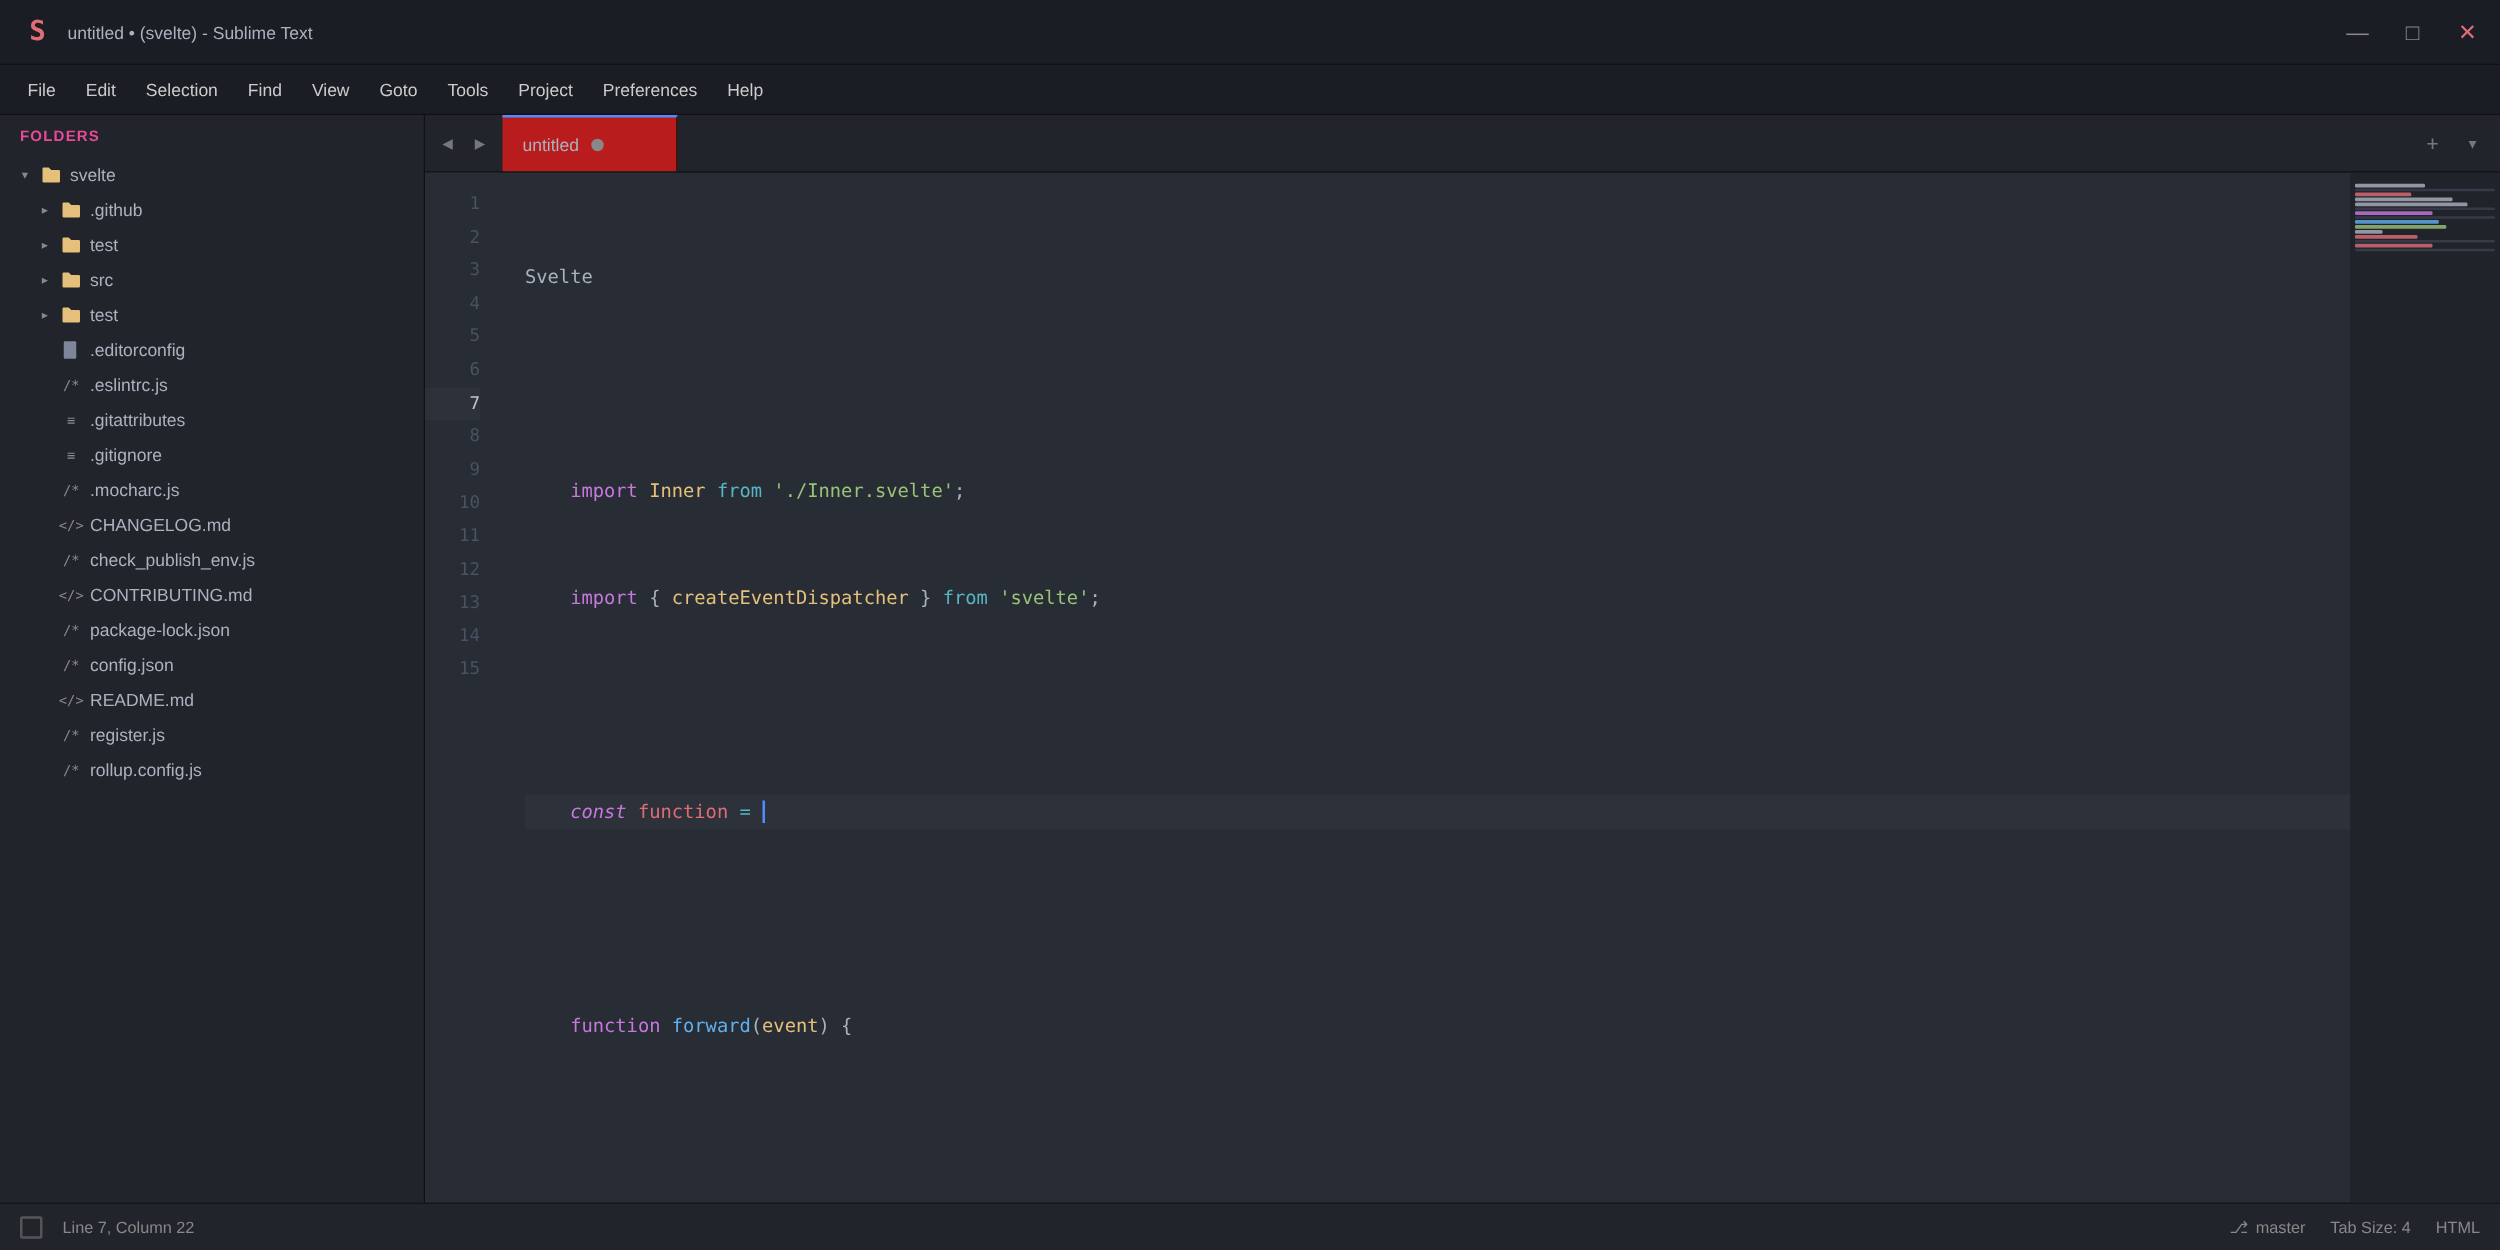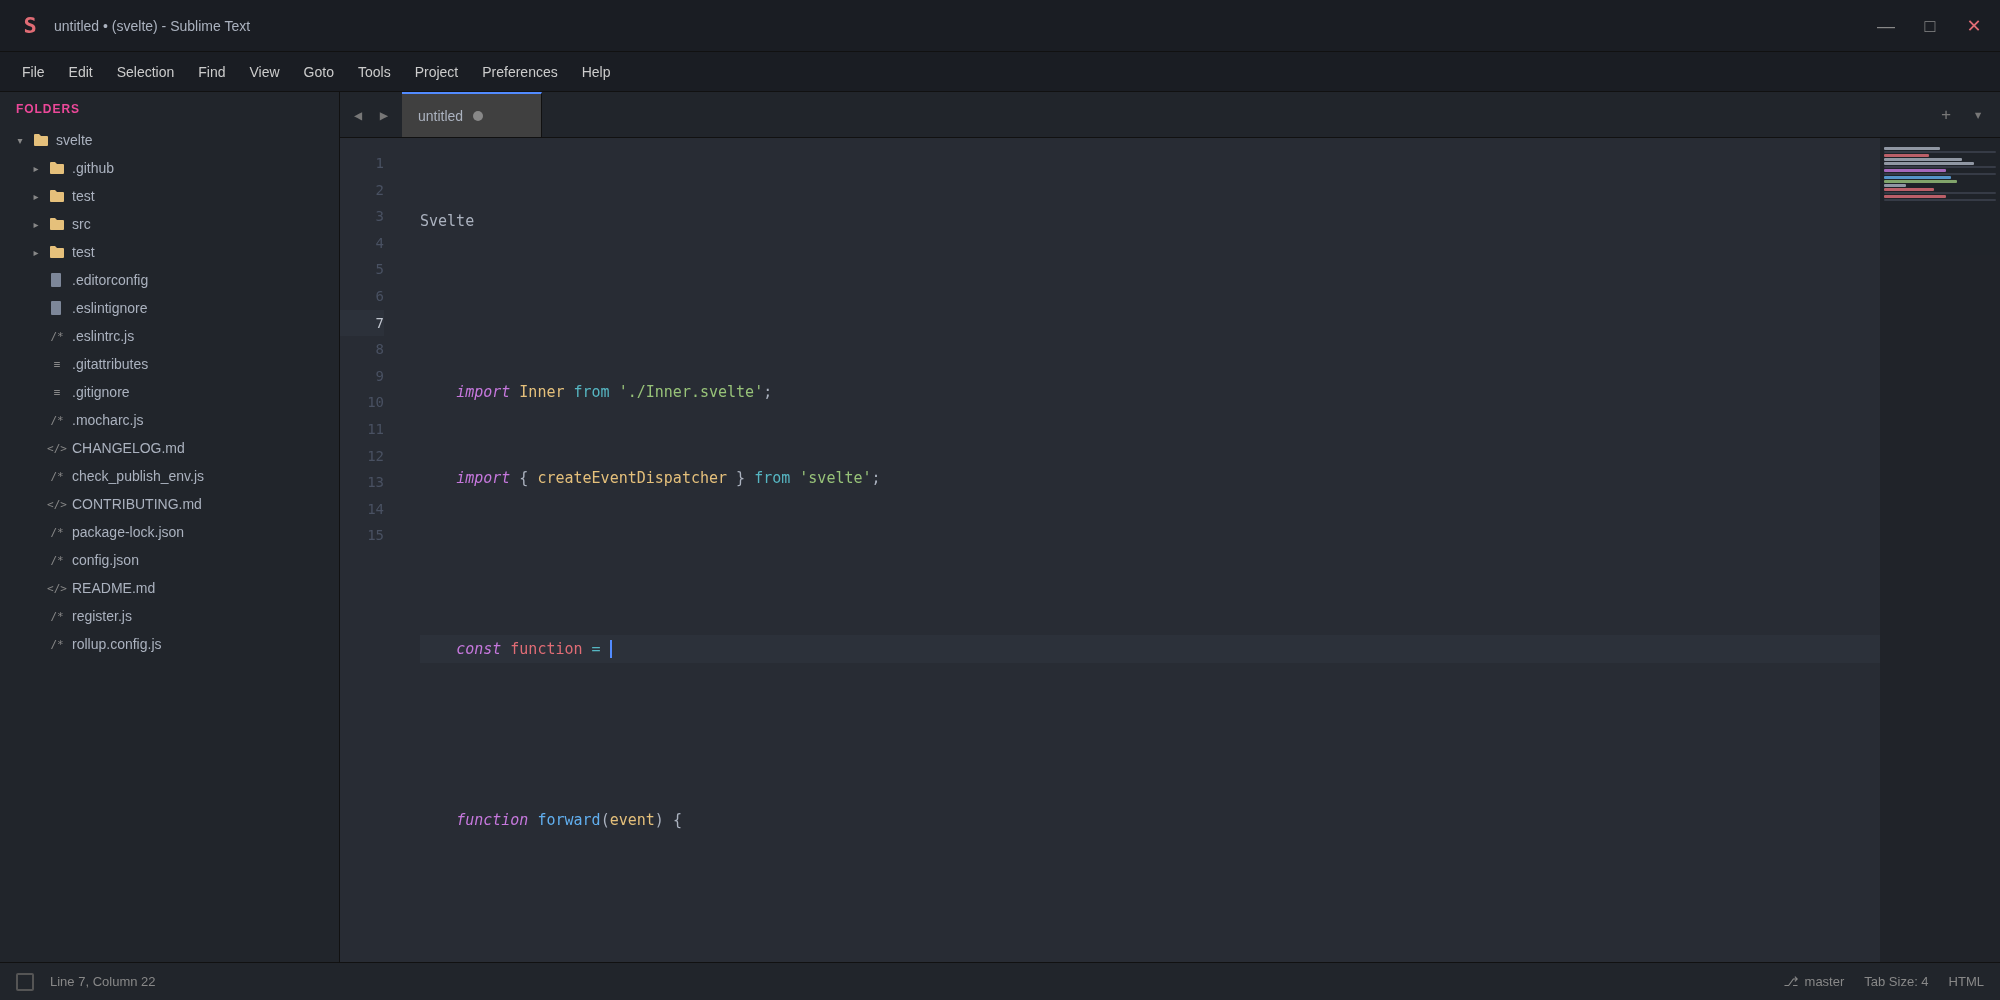--- a/index.html
+++ b/index.html
@@ -189,21 +189,21 @@
       background: #282c34;
       border-right: 1px solid #111;
       cursor: pointer;
       min-width: 140px;
       font-family: 'Segoe UI', sans-serif;
       font-size: 14px;
       color: #abb2bf;
       position: relative;
     }
     .tab.active {
-      background: #404040;
+      background: #b91c1c;
       border-top: 2px solid #528bff;
     }
     .tab-close-dot {
       width: 10px;
       height: 10px;
       border-radius: 50%;
       background: #888;
       flex-shrink: 0;
     }
     #tab-actions {
@@ -267,21 +267,21 @@
       display: block;
       min-height: 28.5px;
       padding-right: 20px;
     }
     .code-line.highlighted-line {
       background: #2c313a;
     }
 
     
     .c-tag { color: #e06c75; }
-    .c-keyword { color: #c678dd; font-style: italic; }
+    .c-keyword { color: #c678dd; }
     .c-func { color: #61afef; }
     .c-module { color: #e5c07b; }
     .c-from { color: #56b6c2; }
     .c-string { color: #98c379; }
     .c-brace { color: #abb2bf; }
     .c-plain { color: #abb2bf; }
     .c-const { color: #c678dd; font-style: italic; }
     .c-var { color: #e06c75; }
     .c-op { color: #56b6c2; }
     .c-event { color: #e5c07b; }
@@ -422,29 +422,20 @@
     <div class="tree-item level1">
       <span class="chevron" style="visibility:hidden;">▸</span>
       <span class="file-icon">
         <svg width="14" height="16" viewBox="0 0 14 16" fill="#7d8799">
             <rect x="1" y="1" width="10" height="14" rx="1" ry="1"></rect>
           </svg>
       </span>
       <span>.editorconfig</span>
     </div>
 
-    <div class="tree-item level1">
-      <span class="chevron" style="visibility:hidden;">▸</span>
-      <span class="file-icon">
-        <svg width="14" height="16" viewBox="0 0 14 16" fill="#7d8799">
-            <rect x="1" y="1" width="10" height="14" rx="1" ry="1"></rect>
-          </svg>
-      </span>
-      <span>.eslintignore</span>
-    </div>
 
     <div class="tree-item level1">
       <span class="chevron" style="visibility:hidden;">▸</span>
       <span class="file-icon" style="color:#888;font-size:11px;font-family:monospace;">/*</span>
       <span>.eslintrc.js</span>
     </div>
 
     <div class="tree-item level1">
       <span class="chevron" style="visibility:hidden;">▸</span>
       <span class="file-icon" style="color:#888;font-size:11px;font-family:monospace;">≡</span>

